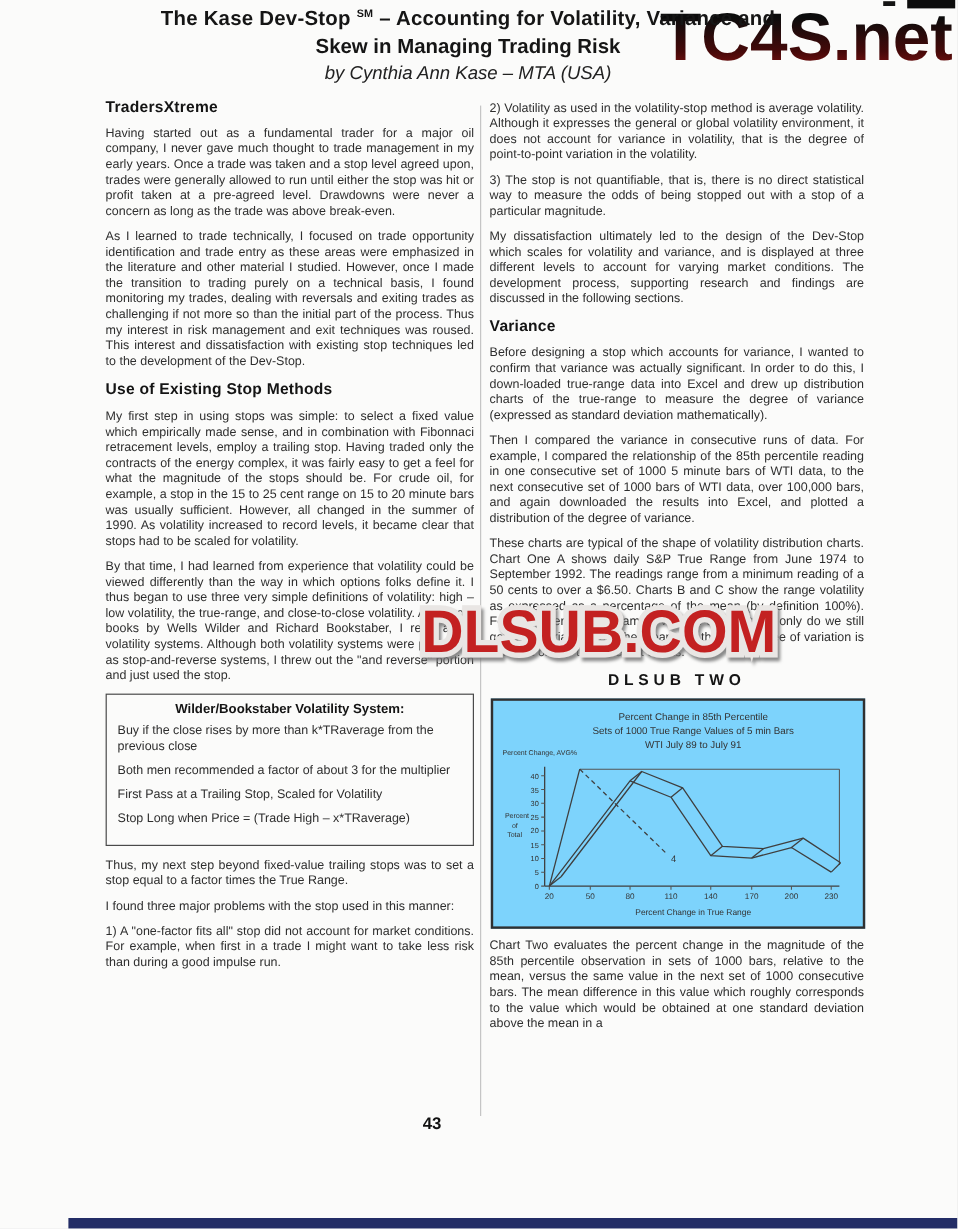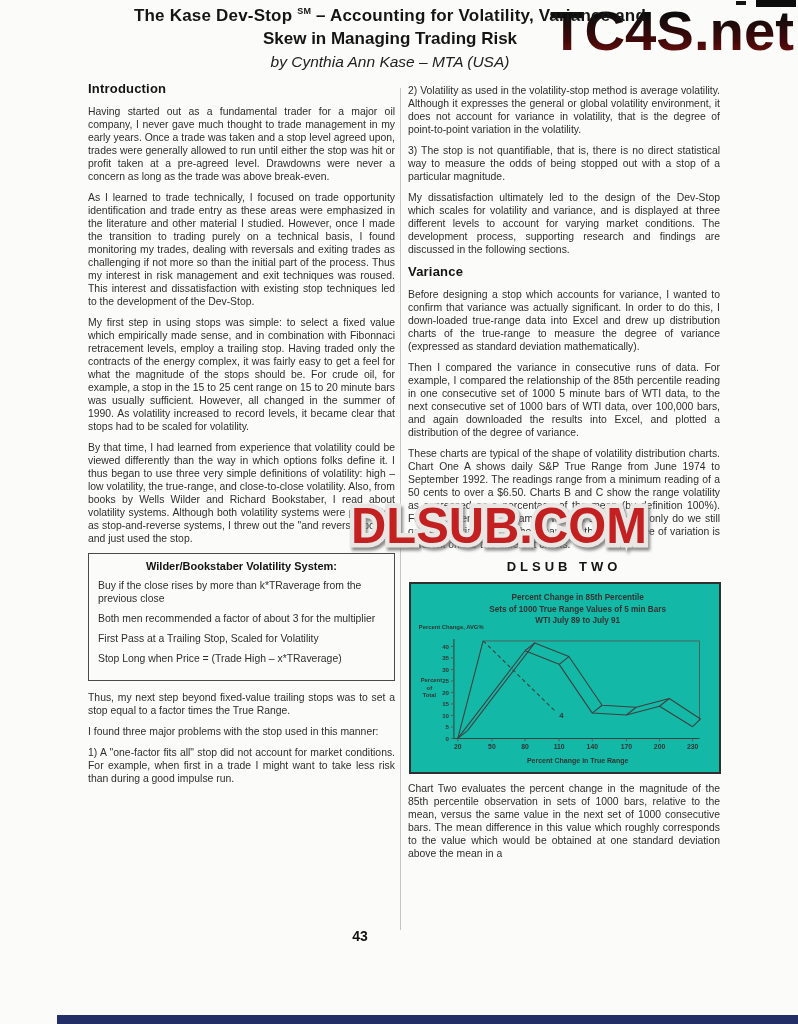--- a/index.html
+++ b/index.html
@@ -20,21 +20,21 @@
   
   .wbox{border:1.5px solid #4a4a4a;padding:4px 9px 8px;margin:2px 0 10px;}
   .wbox-title{text-align:center;font-weight:bold;font-size:11px;color:#141414;margin:2px 0 5px;}
   .wbox-item{margin:0 0 7px;text-align:left;}
   
   .divider{position:absolute;left:400px;top:88px;width:1px;height:842px;background:#8f8f8f;opacity:.5;}
   .pageno{position:absolute;left:0;top:928px;width:720px;text-align:center;
           font-size:14px;font-weight:bold;color:#111;}
   
   .chart-heading{text-align:center;font-size:13px;font-weight:bold;letter-spacing:4px;color:#141414;margin:4px 0 6px;}
-  .chart-box{border:2px solid #303030;width:308px;height:188px;margin:0 0 8px 1px;background:#14b8a6;font-weight:bold;}
+  .chart-box{border:2px solid #303030;width:308px;height:188px;margin:0 0 8px 1px;background:#7dd3fc;}
   .chart-box svg{display:block;}
   .cline{fill:none;stroke:#3f3f3f;stroke-width:1.1;stroke-linejoin:round;}
   .cline-light{fill:none;stroke:#555;stroke-width:.9;}
   .ctext{fill:#333;}
   
   .wm{position:absolute;pointer-events:none;}
   .wm-tc4s{top:-4px;right:0;}
   .wm-dlsub{left:344px;top:488px;}
   .wm-traders{right:6px;top:970px;}
   .corner-mark{position:absolute;top:0;right:2px;width:40px;height:7px;background:#0d0d0d;}
@@ -64,23 +64,24 @@
 
   <div class="header">
     <div class="title-l1"><span>The Kase Dev-Stop </span><sup class="sm">SM</sup><span> – Accounting for Volatility, Variance and</span></div>
     <div class="title-l2">Skew in Managing Trading Risk</div>
     <div class="byline">by Cynthia Ann Kase – MTA (USA)</div>
   </div>
 
   <div class="divider"></div>
 
   <div class="col col-left">
-    <div class="sec-h">Introduction</div>
+    <div class="sec-h">TradersXtreme</div>
     <p>Having started out as a fundamental trader for a major oil company, I never gave much thought to trade management in my early years. Once a trade was taken and a stop level agreed upon, trades were generally allowed to run until either the stop was hit or profit taken at a pre-agreed level. Drawdowns were never a concern as long as the trade was above break-even.</p>
     <p>As I learned to trade technically, I focused on trade opportunity identification and trade entry as these areas were emphasized in the literature and other material I studied. However, once I made the transition to trading purely on a technical basis, I found monitoring my trades, dealing with reversals and exiting trades as challenging if not more so than the initial part of the process. Thus my interest in risk management and exit techniques was roused. This interest and dissatisfaction with existing stop techniques led to the development of the Dev-Stop.</p>
+    <div class="sec-h">Use of Existing Stop Methods</div>
     <p>My first step in using stops was simple: to select a fixed value which empirically made sense, and in combination with Fibonnaci retracement levels, employ a trailing stop. Having traded only the contracts of the energy complex, it was fairly easy to get a feel for what the magnitude of the stops should be. For crude oil, for example, a stop in the 15 to 25 cent range on 15 to 20 minute bars was usually sufficient. However, all changed in the summer of 1990. As volatility increased to record levels, it became clear that stops had to be scaled for volatility.</p>
     <p>By that time, I had learned from experience that volatility could be viewed differently than the way in which options folks define it. I thus began to use three very simple definitions of volatility: high – low volatility, the true-range, and close-to-close volatility. Also, from books by Wells Wilder and Richard Bookstaber, I read about volatility systems. Although both volatility systems were presented as stop-and-reverse systems, I threw out the "and reverse" portion and just used the stop.</p>
     <div class="wbox">
       <div class="wbox-title">Wilder/Bookstaber Volatility System:</div>
       <div class="wbox-item">Buy if the close rises by more than k*TRaverage from the previous close</div>
       <div class="wbox-item">Both men recommended a factor of about 3 for the multiplier</div>
       <div class="wbox-item">First Pass at a Trailing Stop, Scaled for Volatility</div>
       <div class="wbox-item">Stop Long when Price = (Trade High – x*TRaverage)</div>
     </div>
     <p>Thus, my next step beyond fixed-value trailing stops was to set a stop equal to a factor times the True Range.</p>

